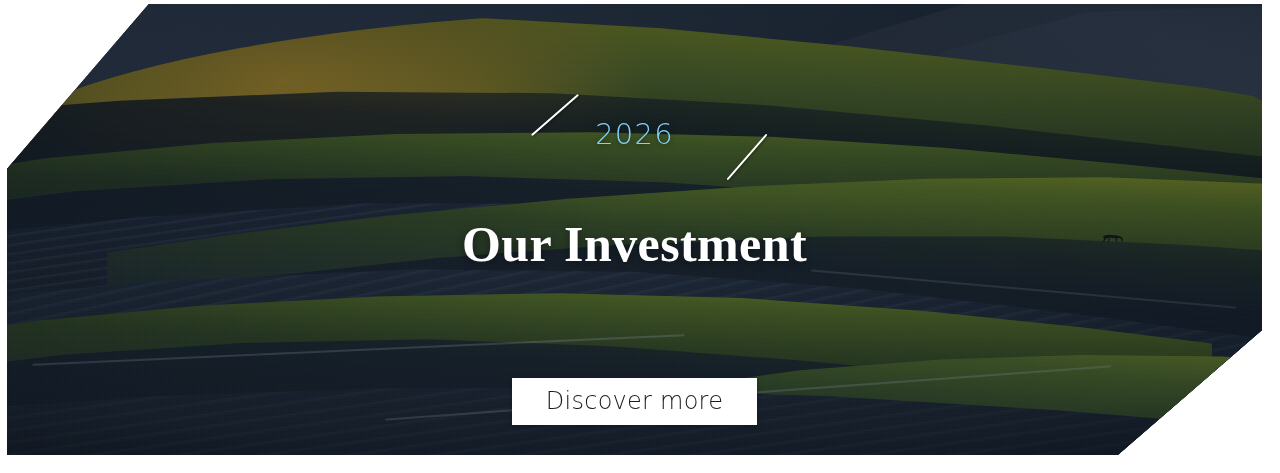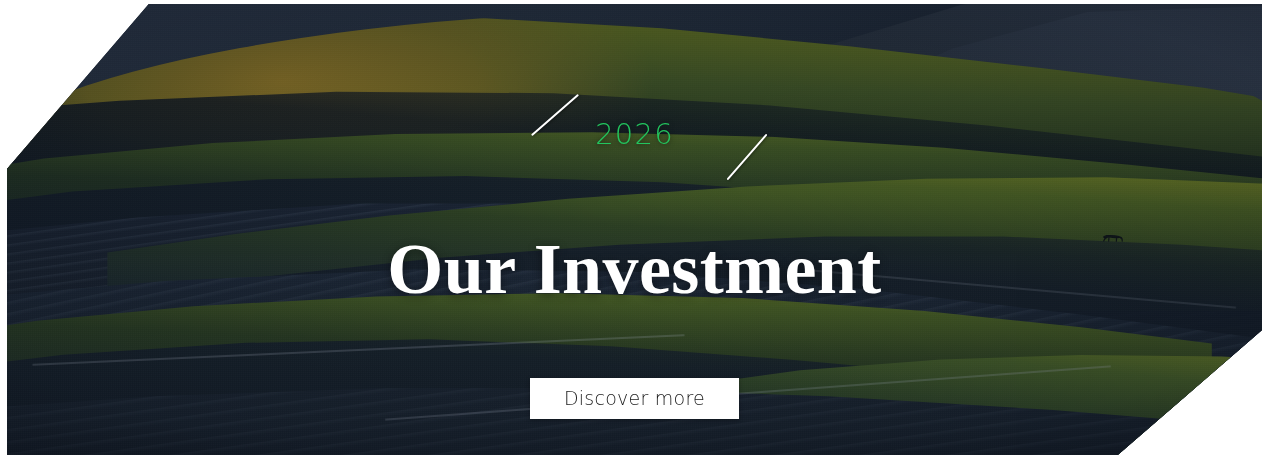--- a/index.html
+++ b/index.html
@@ -235,21 +235,21 @@
     position: absolute;
     inset: 0;
     z-index: 5;
   }
 
   .year {
     position: absolute;
     left: 0; right: 0;
     top: 113px;
     text-align: center;
-    color: #22c55e;
+    color: #7dd3fc;
     font-family: "DejaVu Sans", sans-serif;
     font-weight: 300;
     font-size: 29px;
     letter-spacing: 1.2px;
     text-shadow: 0 1px 5px rgba(0,0,0,.5);
   }
 
   .slash {
     position: absolute;
     height: 2px;
@@ -270,40 +270,40 @@
     transform: rotate(-49deg);
   }
 
   .headline {
     position: absolute;
     left: 0; right: 0;
     top: 182px;
     text-align: center;
     color: #ffffff;
     font-family: "Liberation Serif", "DejaVu Serif", serif;
-    font-size: 72px;
+    font-size: 50px;
     line-height: 0.99;
     letter-spacing: 0.4px;
     text-shadow: 0 2px 10px rgba(0,0,0,.42);
   }
   .headline .l2 { display: block; }
 
   .cta-wrap {
     position: absolute;
     left: 0; right: 0;
     top: 374px;
     text-align: center;
   }
   .cta {
     display: inline-block;
     background: #ffffff;
     color: #1b1b1b;
     font-family: "DejaVu Sans", sans-serif;
     font-weight: 300;
-    font-size: 19px;
+    font-size: 24px;
     letter-spacing: .25px;
     padding: 9px 34px 10px 34px;
     border: none;
     cursor: pointer;
     box-shadow: 0 1px 4px rgba(0,0,0,.3);
   }
 </style>
 </head>
 <body>
 

